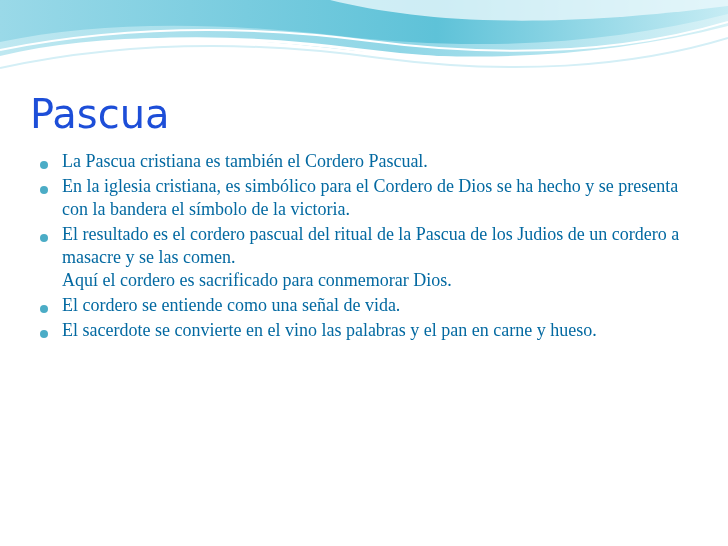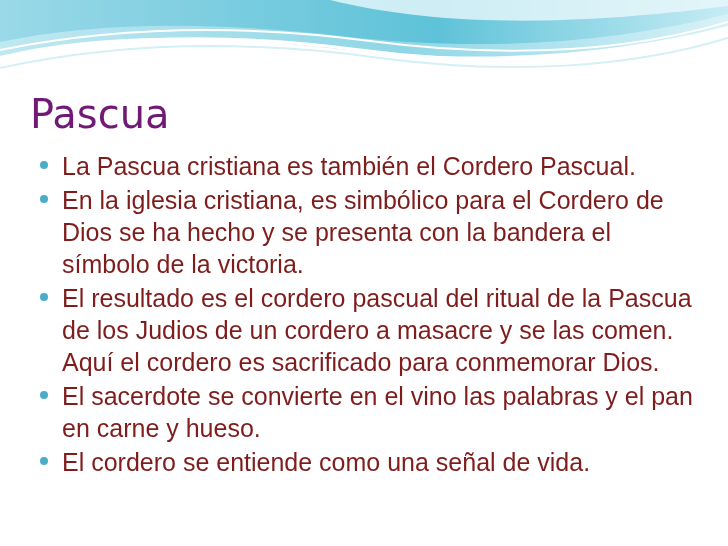--- a/index.html
+++ b/index.html
@@ -31,42 +31,42 @@
   .banner svg {
     display: block;
   }
   .slide-title {
     position: absolute;
     top: 92px;
     left: 30px;
     font-family: "DejaVu Sans", sans-serif;
     font-size: 40px;
     font-weight: normal;
-    color: #701a75;
+    color: #1d4ed8;
     letter-spacing: 0px;
     line-height: 1.1;
     margin: 0;
   }
   .body-list {
     position: absolute;
     top: 150px;
     left: 34px;
     width: 668px;
     margin: 0;
     padding: 0;
     list-style: none;
   }
   .bullet-item {
     position: relative;
     padding-left: 28px;
     margin-bottom: 2px;
-    font-family: Liberation Sans, sans-serif;
-    font-size: 25px;
+    font-family: Liberation Serif, serif;
+    font-size: 18px;
     line-height: 1.28;
-    color: #7f1d1d;
+    color: #0369a1;
   }
   .bullet-item::before {
     content: "";
     position: absolute;
     left: 6px;
     top: 11px;
     width: 8px;
     height: 8px;
     border-radius: 50%;
     background: #4bacc6;
@@ -112,20 +112,20 @@
       <span class="bullet-text">La Pascua cristiana es también el Cordero Pascual.</span>
     </li>
     <li class="bullet-item">
       <span class="bullet-text">En la iglesia cristiana, es simbólico para el Cordero de Dios se ha hecho y se presenta con la bandera el símbolo de la victoria.</span>
     </li>
     <li class="bullet-item">
       <span class="bullet-text">El resultado es el cordero pascual del ritual de la Pascua de los Judios de un cordero a masacre y se las comen.
 Aquí el cordero es sacrificado para conmemorar Dios.</span>
     </li>
     <li class="bullet-item">
-      <span class="bullet-text">El sacerdote se convierte en el vino las palabras y el pan en carne y hueso.</span>
+      <span class="bullet-text">El cordero se entiende como una señal de vida.</span>
     </li>
     <li class="bullet-item">
-      <span class="bullet-text">El cordero se entiende como una señal de vida.</span>
+      <span class="bullet-text">El sacerdote se convierte en el vino las palabras y el pan en carne y hueso.</span>
     </li>
   </ul>
 
 </div>
 
 </body></html>

